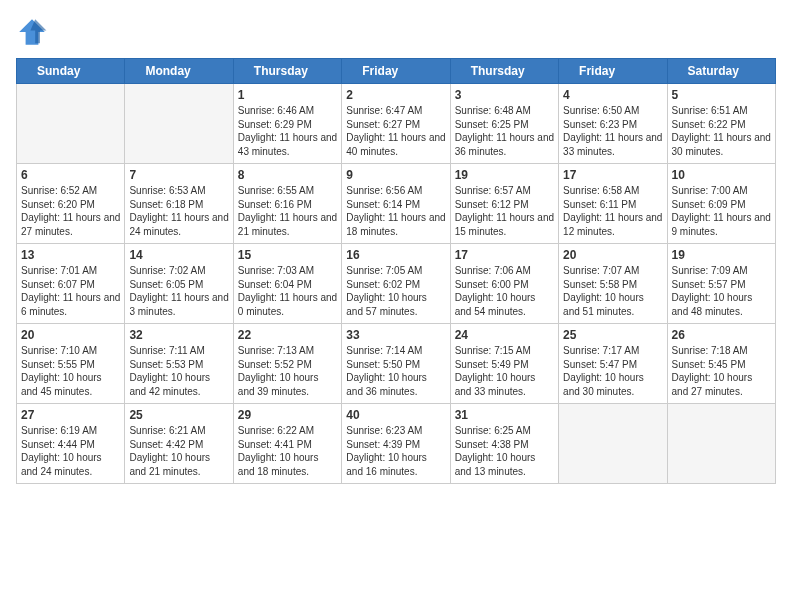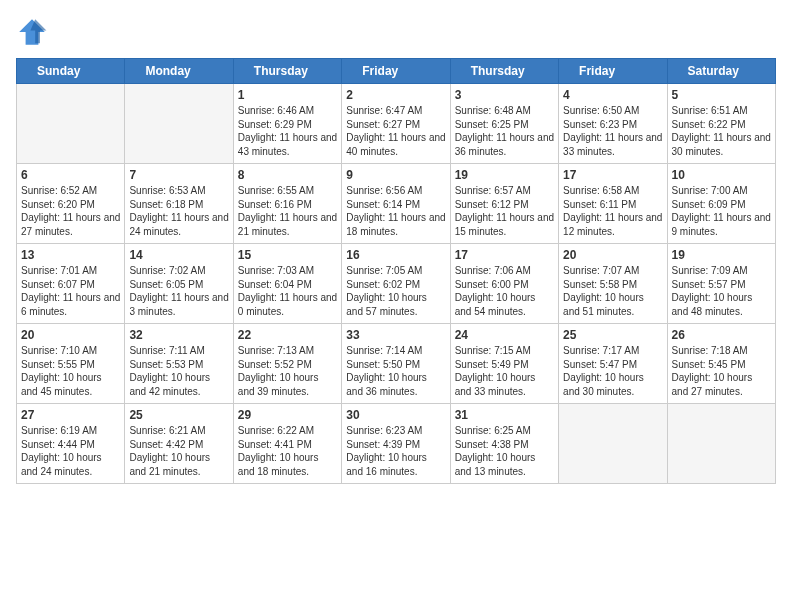--- a/index.html
+++ b/index.html
@@ -238,21 +238,21 @@
         </td>
         <td>
           <span class="day-num">25</span>
           <div class="cell-text">Sunrise: 6:21 AM<br>Sunset: 4:42 PM<br>Daylight: 10 hours and 21 minutes.</div>
         </td>
         <td>
           <span class="day-num">29</span>
           <div class="cell-text">Sunrise: 6:22 AM<br>Sunset: 4:41 PM<br>Daylight: 10 hours and 18 minutes.</div>
         </td>
         <td>
-          <span class="day-num">30</span>
+          <span class="day-num">40</span>
           <div class="cell-text">Sunrise: 6:23 AM<br>Sunset: 4:39 PM<br>Daylight: 10 hours and 16 minutes.</div>
         </td>
         <td>
           <span class="day-num">31</span>
           <div class="cell-text">Sunrise: 6:25 AM<br>Sunset: 4:38 PM<br>Daylight: 10 hours and 13 minutes.</div>
         </td>
         <td class="empty"></td>
         <td class="empty"></td>
       </tr>
     </tbody>

